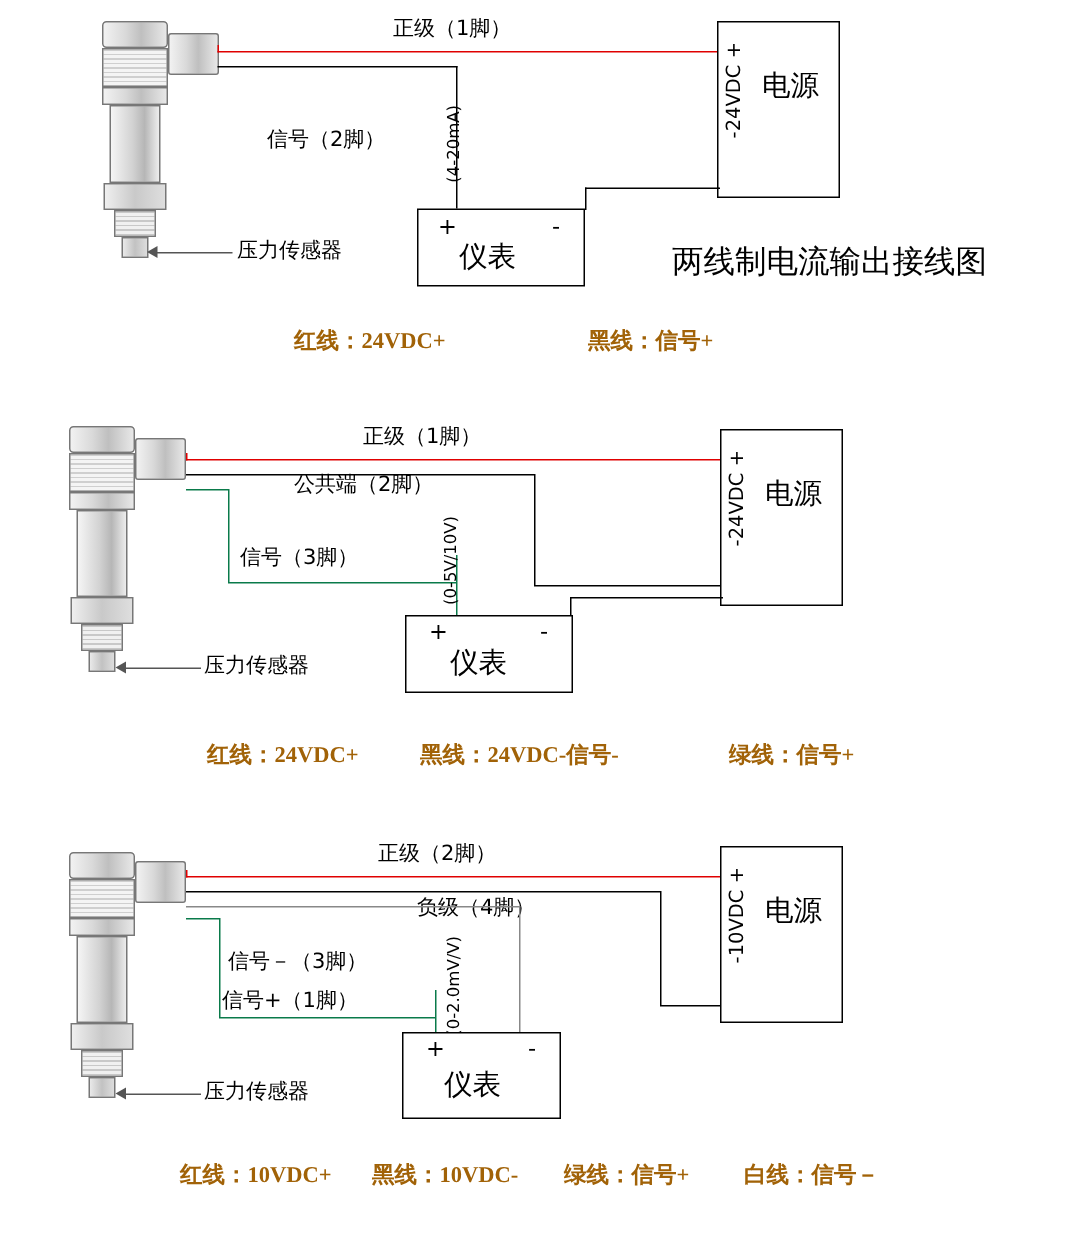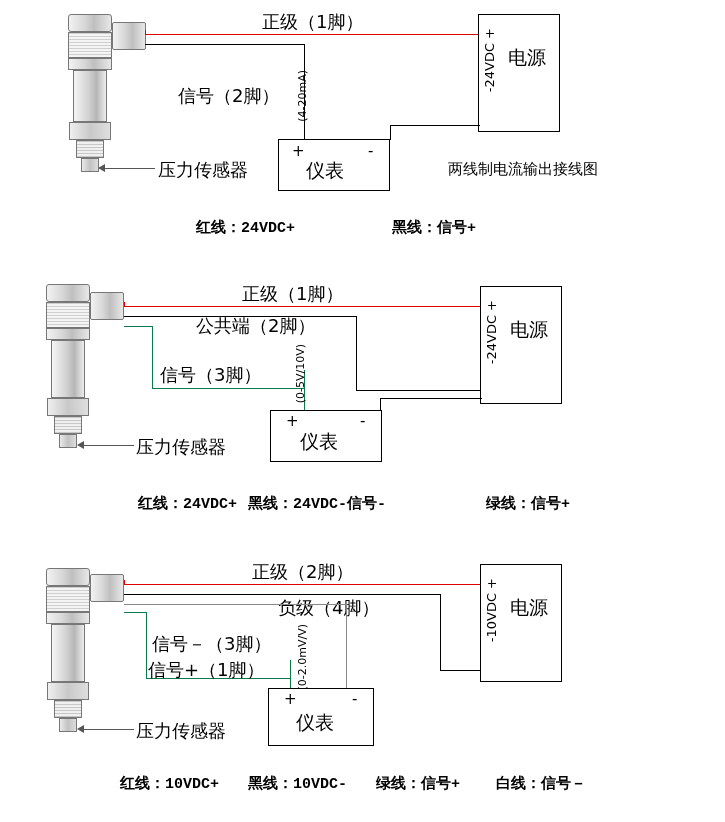--- a/index.html
+++ b/index.html
@@ -38,37 +38,37 @@
     position: absolute;
     border: 1px solid #000;
     background: #fff;
     box-sizing: border-box;
   }
 
   .label {
     position: absolute;
     white-space: nowrap;
     color: #000;
-    font-size: 18px;
+    font-size: 14px;
     line-height: 1.1;
   }
   .label.cn { font-family: "DejaVu Sans", sans-serif; }
 
   .blue {
-    color: #000000;
+    color: #a16207;
     font-size: 15px;
     font-weight: bold;
-    font-family: Liberation Mono, monospace;
+    font-family: Liberation Serif, serif;
     white-space: nowrap;
     position: absolute;
   }
 
   .title {
     position: absolute;
-    font-size: 15px;
+    font-size: 21px;
     color: #000;
     font-family: "DejaVu Sans", sans-serif;
     white-space: nowrap;
   }
 
   .meter-name {
     position: absolute;
     font-size: 19px;
     font-family: "DejaVu Sans", sans-serif;
     color: #000;
@@ -238,21 +238,21 @@
     <div class="wire h" style="left:380px;top:128px;width:102px;"></div>
     <div class="wire v" style="left:380px;top:128px;height:12px;"></div>
 
     <div class="box" style="left:270px;top:140px;width:112px;height:52px;"></div>
     <div class="pm" style="left:286px;top:142px;">+</div>
     <div class="pm" style="left:360px;top:142px;">-</div>
     <div class="meter-name" style="left:300px;top:159px;">仪表</div>
 
 
     <div class="blue" style="left:138px;top:224px;">红线：24VDC+</div>
-    <div class="blue" style="left:248px;top:224px;">黑线：24VDC-信号-</div>
+    <div class="blue" style="left:280px;top:224px;">黑线：24VDC-信号-</div>
     <div class="blue" style="left:486px;top:224px;">绿线：信号+</div>
   </div>
 
   <div class="abs" style="left:0;top:548px;width:725px;height:274px;">
 
     <div class="sensor" style="left:46px;top:14px;width:110px;height:195px;">
       <div class="s-part s-connector" style="left:0px;top:6px;width:44px;height:18px;border-radius:3px;"></div>
       <div class="s-part s-ridges" style="left:0px;top:24px;width:44px;height:26px;"></div>
       <div class="s-part s-connector" style="left:0px;top:50px;width:44px;height:12px;"></div>
       <div class="s-part s-connector" style="left:44px;top:12px;width:34px;height:28px;border-radius:2px;"></div>

